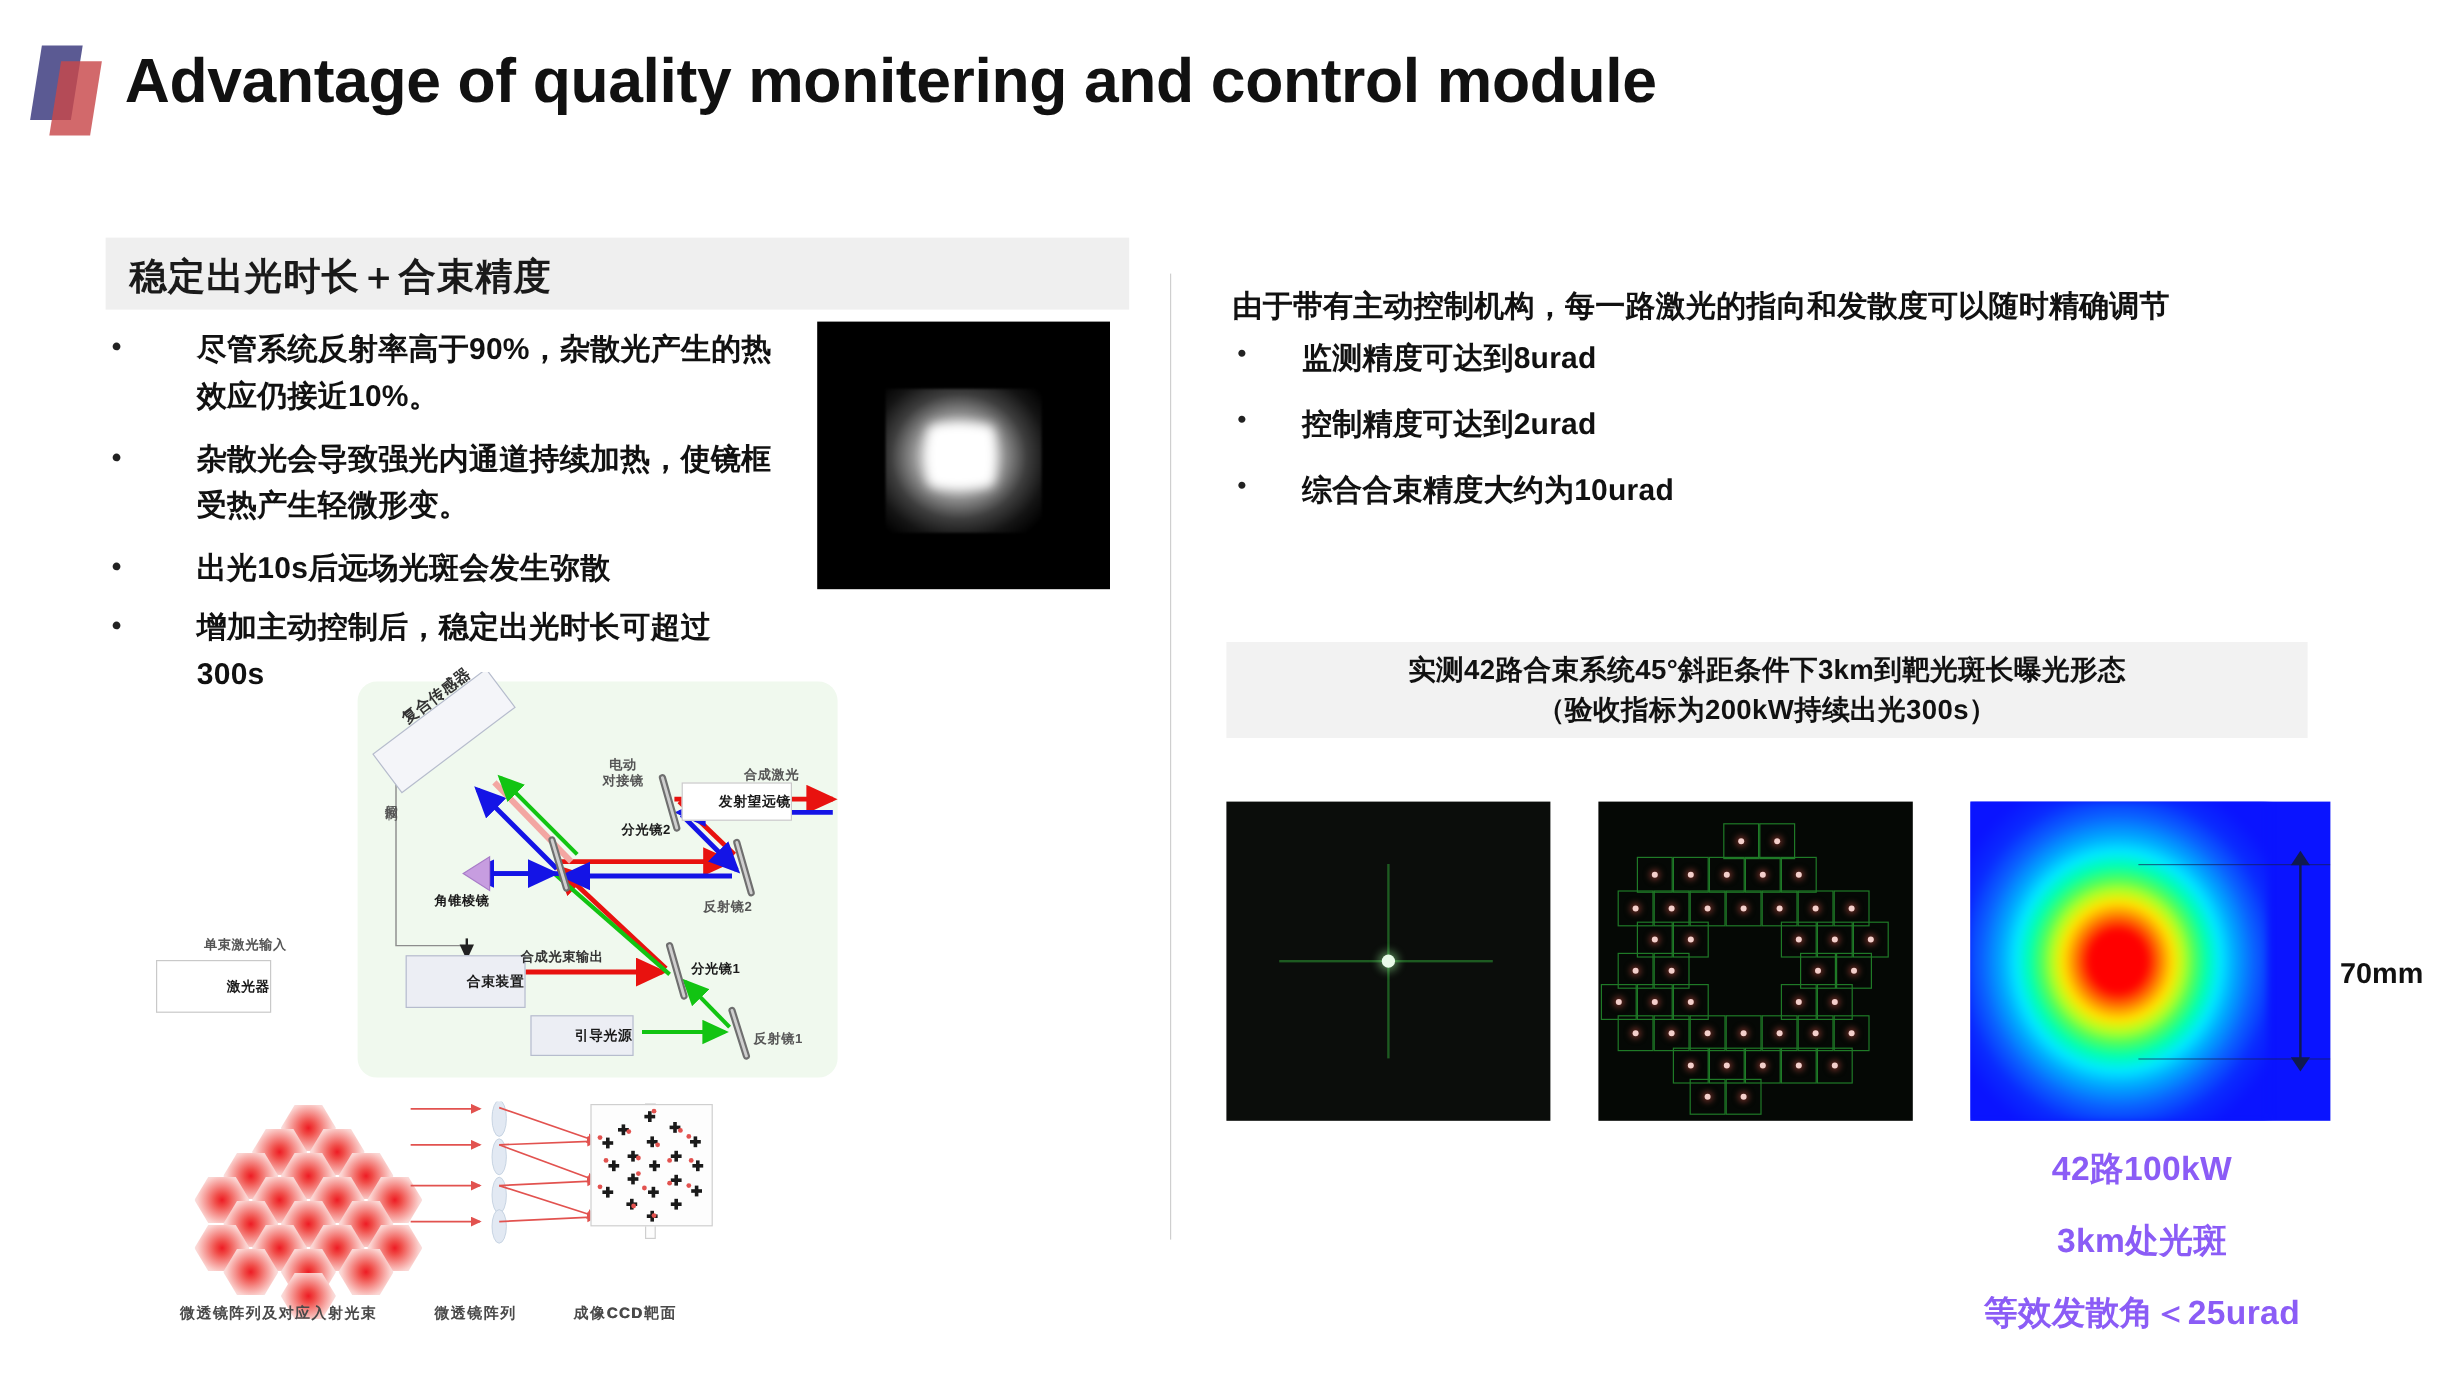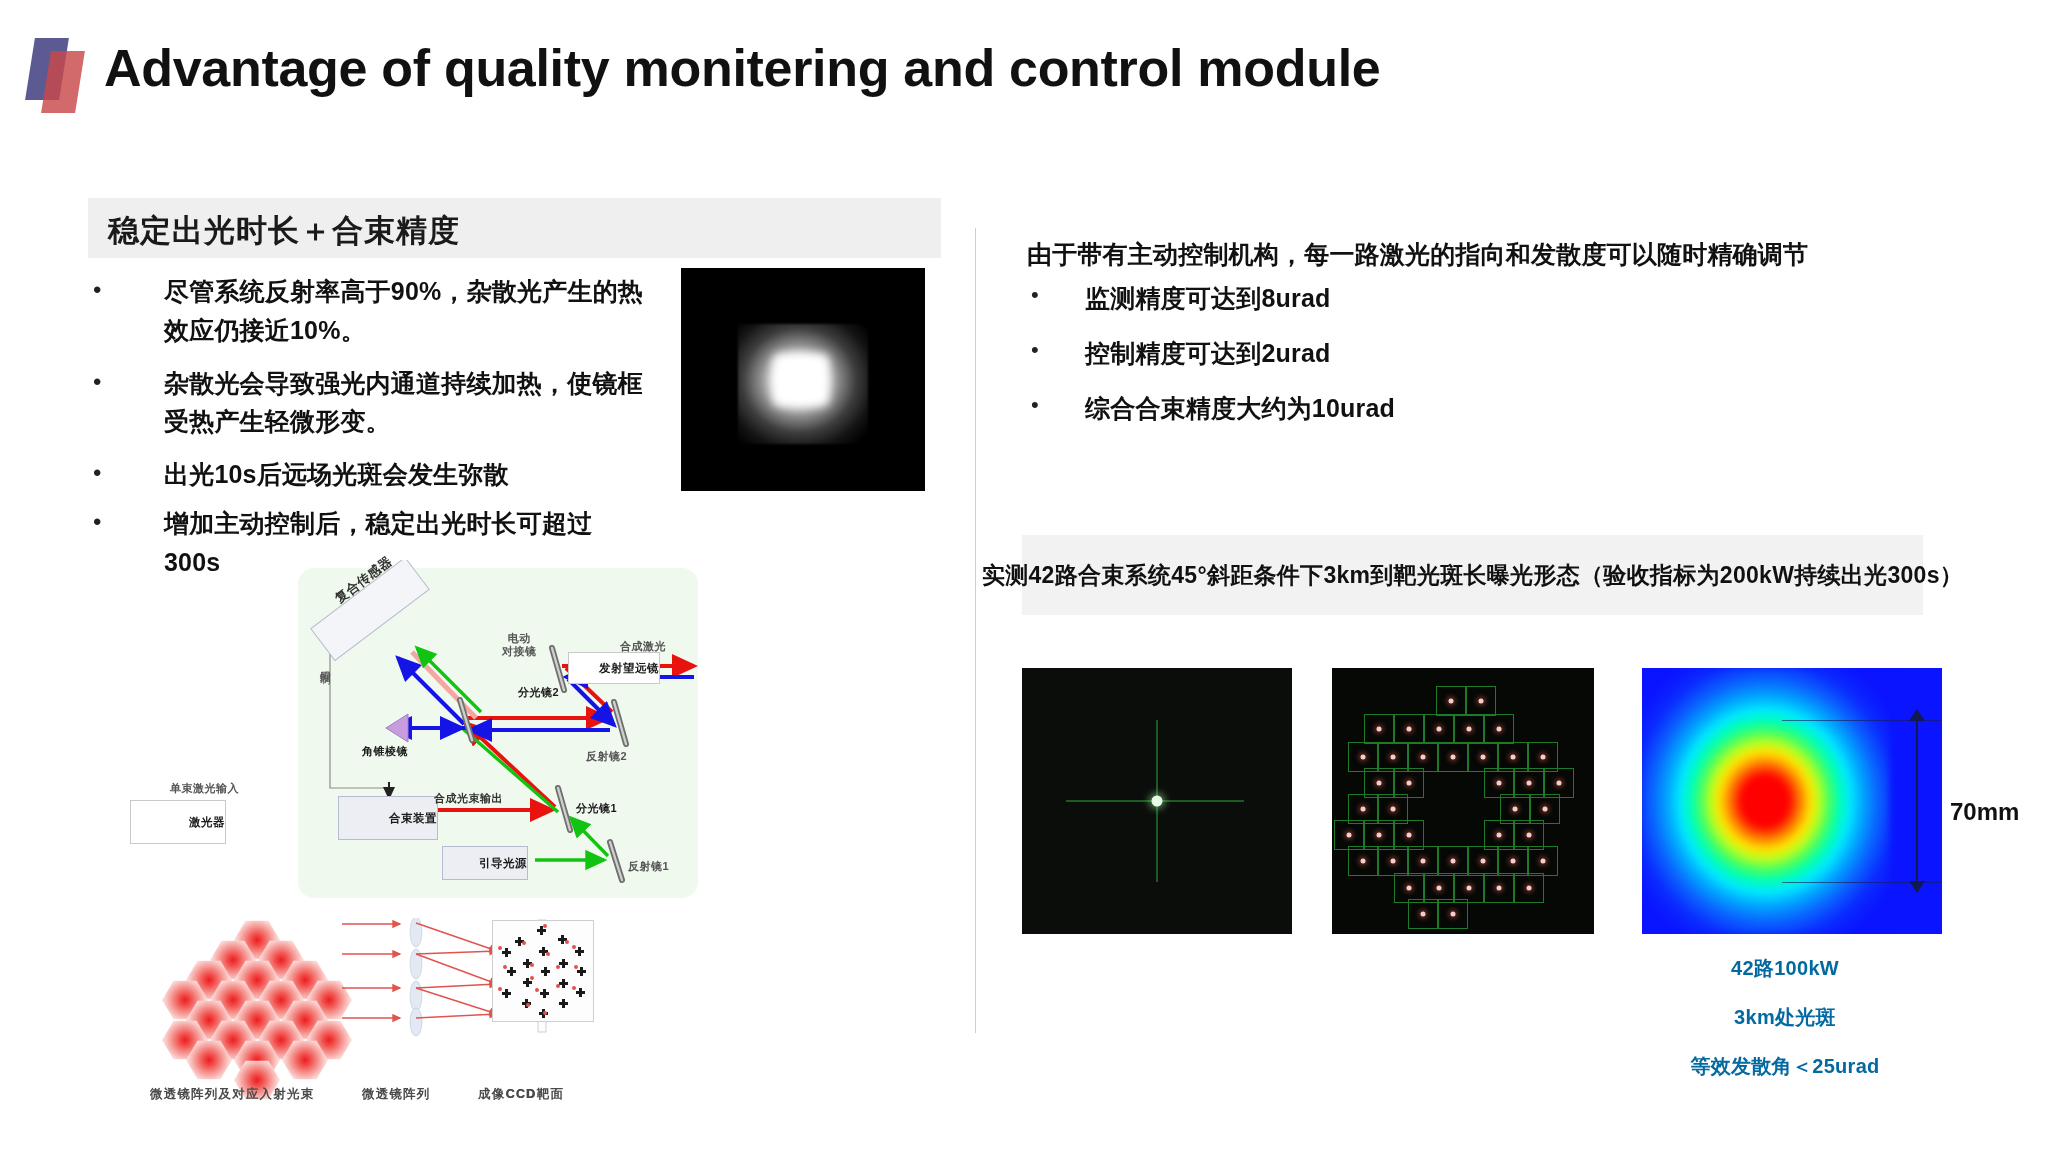--- a/index.html
+++ b/index.html
@@ -117,21 +117,21 @@
     font-size:25px;font-weight:bold;color:#111;letter-spacing:.2px;
     white-space:nowrap;
   }
   .rbullets{position:absolute;left:1027px;top:282px;width:700px;}
   .rbul{position:relative;padding-left:58px;margin-bottom:22px;}
   .rbul .dot{position:absolute;left:4px;top:0;font-size:22px;color:#222;}
   .rbul .txt{font-size:25px;font-weight:bold;color:#111;letter-spacing:.2px;}
 
   .capbox{
     position:absolute;left:1022px;top:535px;width:901px;height:80px;
-    background:#f2f2f2;display:flex;flex-direction:row;
+    background:#f2f2f2;display:flex;flex-direction:column;
     align-items:center;justify-content:center;
   }
   .capbox div{
     font-size:23px;font-weight:bold;color:#111;letter-spacing:.3px;
     line-height:1.42;white-space:nowrap;
   }
 
   
   .imgrow{position:absolute;left:1022px;top:668px;width:920px;height:266px;}
   .pnl{position:absolute;top:0;height:266px;}
@@ -172,21 +172,21 @@
   }
   .arrow70::before{top:-11px;border-bottom:12px solid #101a4f;}
   .arrow70::after{bottom:-11px;border-top:12px solid #101a4f;}
   .mm70{
     position:absolute;left:1950px;top:798px;
     font-size:24px;font-weight:bold;color:#111;white-space:nowrap;
   }
 
   .botcaps{position:absolute;left:1620px;top:955px;width:330px;text-align:center;}
   .botcaps div{
-    font-size:20px;font-weight:bold;color:#0369a1;margin-bottom:22px;
+    font-size:28px;font-weight:bold;color:#8b5cf6;margin-bottom:22px;
     white-space:nowrap;letter-spacing:.3px;
   }
 </style>
 </head>
 <body>
 
 <div class="slide">
 
   <div class="logo">
     <div class="bar-a"></div>

